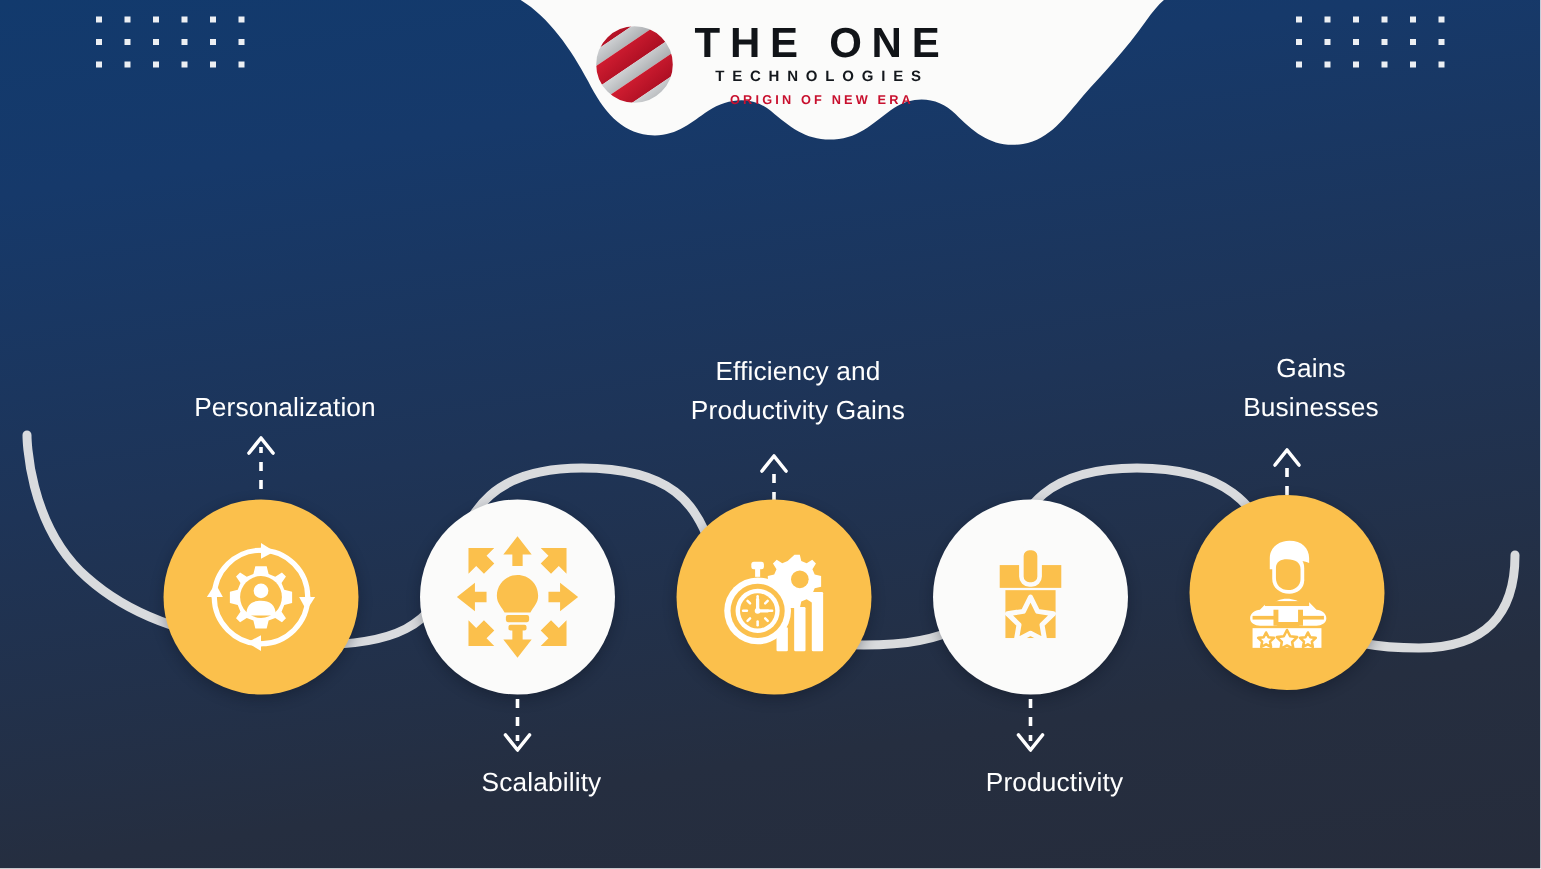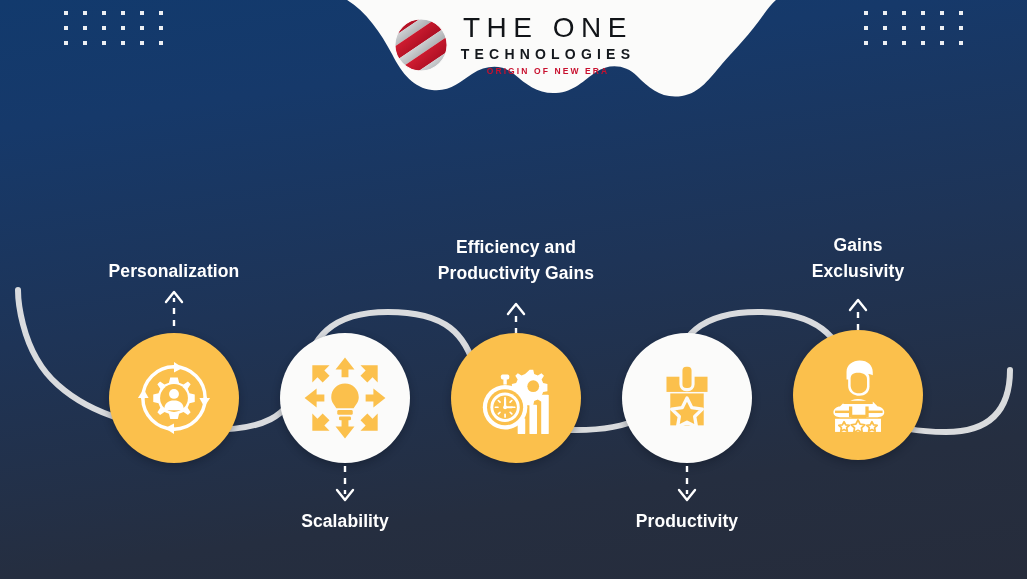--- a/index.html
+++ b/index.html
@@ -43,25 +43,25 @@
     position: absolute;
     left: 0; right: 0; top: 14px;
     display: flex;
     align-items: center;
     justify-content: center;
     gap: 11px;
   }
   #logo-mark { width: 58px; height: 58px; flex: none; }
   #logo-text { display: flex; flex-direction: column; align-items: center; }
   #logo-the-one {
-    font-size: 28px; font-weight: 400; letter-spacing: 6.5px;
+    font-size: 28px; font-weight: 700; letter-spacing: 6.5px;
     color: #111418; line-height: 1.02; white-space: nowrap;
   }
   #logo-tech {
-    font-size: 14px; font-weight: 700; letter-spacing: 5.2px;
+    font-size: 10px; font-weight: 700; letter-spacing: 5.2px;
     color: #14181d; margin-top: 3px; white-space: nowrap;
   }
   #logo-tag {
     font-size: 8.5px; font-weight: 700; letter-spacing: 2.1px;
     color: #c8102e; margin-top: 4px; white-space: nowrap;
   }
 
   
   #title {
     position: absolute;
@@ -87,24 +87,24 @@
     left: 35px;
     display: flex; align-items: center; justify-content: center;
     box-shadow: 0 3px 9px rgba(8,14,28,.33);
   }
   .circle.amber { background: #fbc04c; }
   .circle.white { background: #fbfbfa; }
   .circle svg { display: block; }
 
   .step-label {
     position: absolute;
-    left: 0; width: 200px;
+    left: 16px; width: 200px;
     text-align: center;
     color: #ffffff;
-    font-weight: 700;
+    font-weight: 400;
     font-size: 17.5px;
     line-height: 26px;
     letter-spacing: .1px;
   }
   .connector { position: absolute; left: 0; width: 200px; }
 
   
   #step-1 { left: 74px;  top: 258px; }
   #step-2 { left: 245px; top: 333px; }
   #step-3 { left: 416px; top: 234px; }
@@ -380,21 +380,21 @@
     <svg class="connector" viewBox="0 0 200 42">
       <line x1="100" y1="0" x2="100" y2="28" stroke="#ffffff" stroke-width="2.4" stroke-dasharray="6 6"></line>
       <polyline points="92,24 100,34 108,24" fill="none" stroke="#ffffff" stroke-width="2.4" stroke-linecap="round" stroke-linejoin="round"></polyline>
     </svg>
     <div class="step-label">Productivity</div>
   </div>
 
   <div class="step up" id="step-5">
     <div class="step-label">
       <div>Gains</div>
-      <div>Exclusivity</div>
+      <div>Businesses</div>
     </div>
     <svg class="connector" viewBox="0 0 200 36">
       <line x1="100" y1="36" x2="100" y2="12" stroke="#ffffff" stroke-width="2.4" stroke-dasharray="6 6"></line>
       <polyline points="92,16 100,6 108,16" fill="none" stroke="#ffffff" stroke-width="2.4" stroke-linecap="round" stroke-linejoin="round"></polyline>
     </svg>
     <div class="circle amber">
       <svg width="82" height="82" viewBox="0 0 100 100">
         <g fill="#ffffff">
 
           <path d="M36,22 C36,13 44,8 52,8 C62,8 68,14 68,22 L68,26 C64,24 56,23 50,25 C46,26 42,28 40,31 L36,31 Z"></path>

